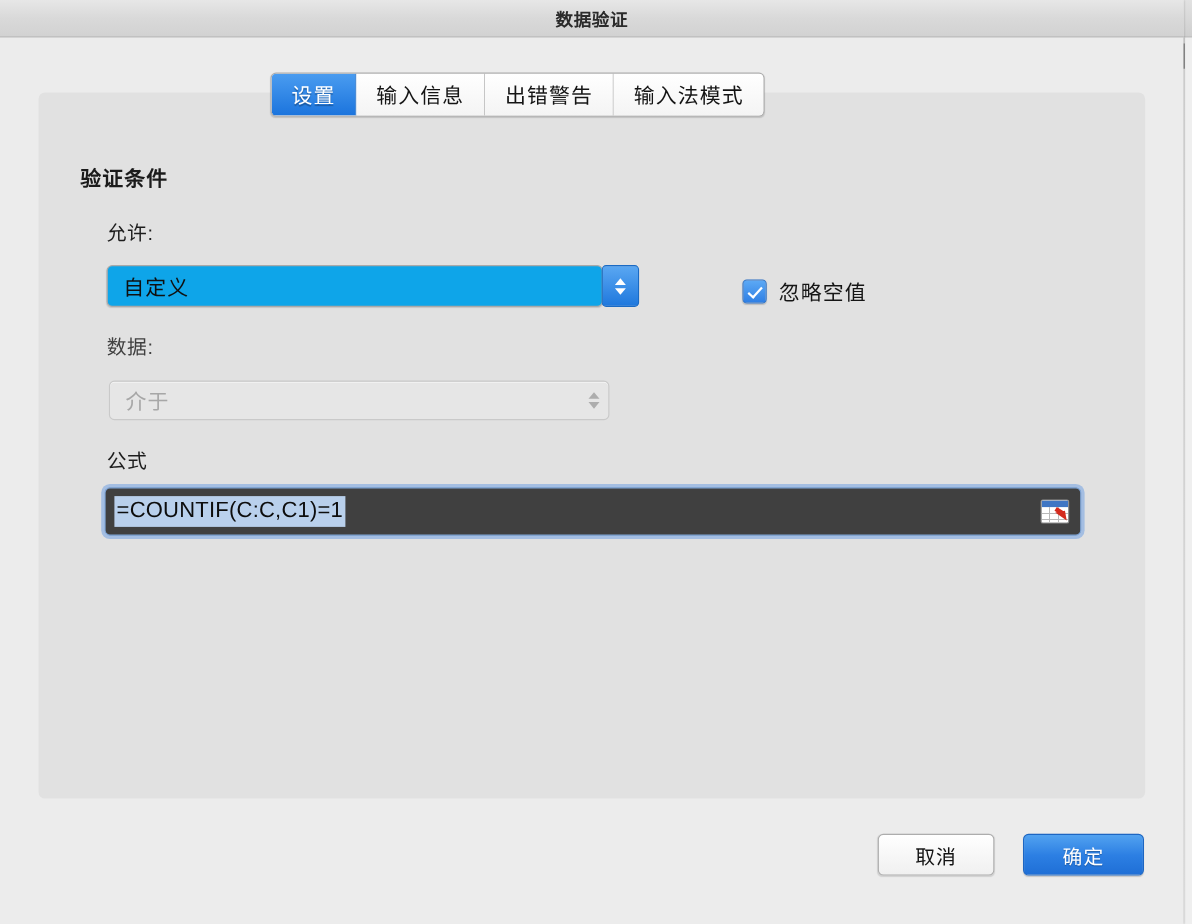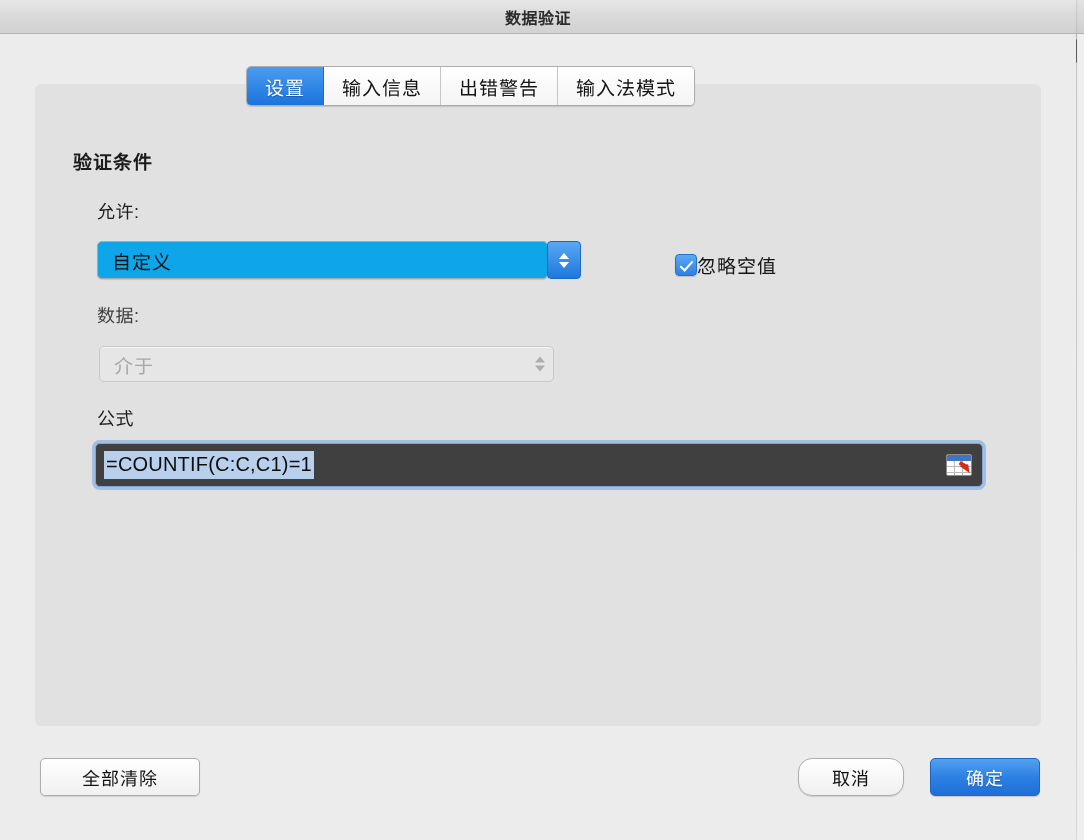--- a/index.html
+++ b/index.html
@@ -289,20 +289,21 @@
     height: 4px;
     background: #d42b1e;
     transform: rotate(32deg);
   }
 
   
   .checkrow {
     position: absolute;
     display: flex;
     align-items: center;
+    gap: 11px;
   }
   .cb-ignore { top: 167px; left: 640px; }
   .cb-apply  { top: 556px; left: 65px; }
 
   .checkbox {
     width: 22px;
     height: 22px;
     border-radius: 4px;
     box-sizing: border-box;
     position: relative;
@@ -353,21 +354,21 @@
     box-shadow: 0 1px 1px rgba(0,0,0,.12);
   }
   .btn-default {
     background: linear-gradient(to bottom, #52a2f0 0%, #2c7fe3 52%, #1f6fd6 100%);
     border: 1px solid #1d66c2;
     color: #ffffff;
     text-shadow: 0 1px 1px rgba(0,0,0,.28);
     box-shadow: 0 1px 1px rgba(0,0,0,.16);
   }
   .btn-clear  { top: 758px; left: 40px;  width: 160px; }
-  .btn-cancel { top: 758px; left: 798px; width: 106px; border-radius: 14px; }
+  .btn-cancel { top: 758px; left: 798px; width: 106px; }
   .btn-ok     { top: 758px; left: 930px; width: 110px; }
 </style>
 </head>
 <body>
 
 <div class="backdrop">
   <div class="backdrop-top"></div>
   <div class="backdrop-edge"></div>
 </div>
 
@@ -411,21 +412,20 @@
     </div>
 
     <div class="checkrow cb-ignore">
       <span class="checkbox on"></span>
       <span class="check-label">忽略空值</span>
     </div>
 
 
   </div>
 
-  <div class="btn btn-plain btn-clear">全部清除</div>
   <div class="btn btn-plain btn-cancel">取消</div>
   <div class="btn btn-default btn-ok">确定</div>
 
   <div class="tabbar">
     <div class="tab active">设置</div>
     <div class="tab">输入信息</div>
     <div class="tab">出错警告</div>
     <div class="tab">输入法模式</div>
   </div>
 

